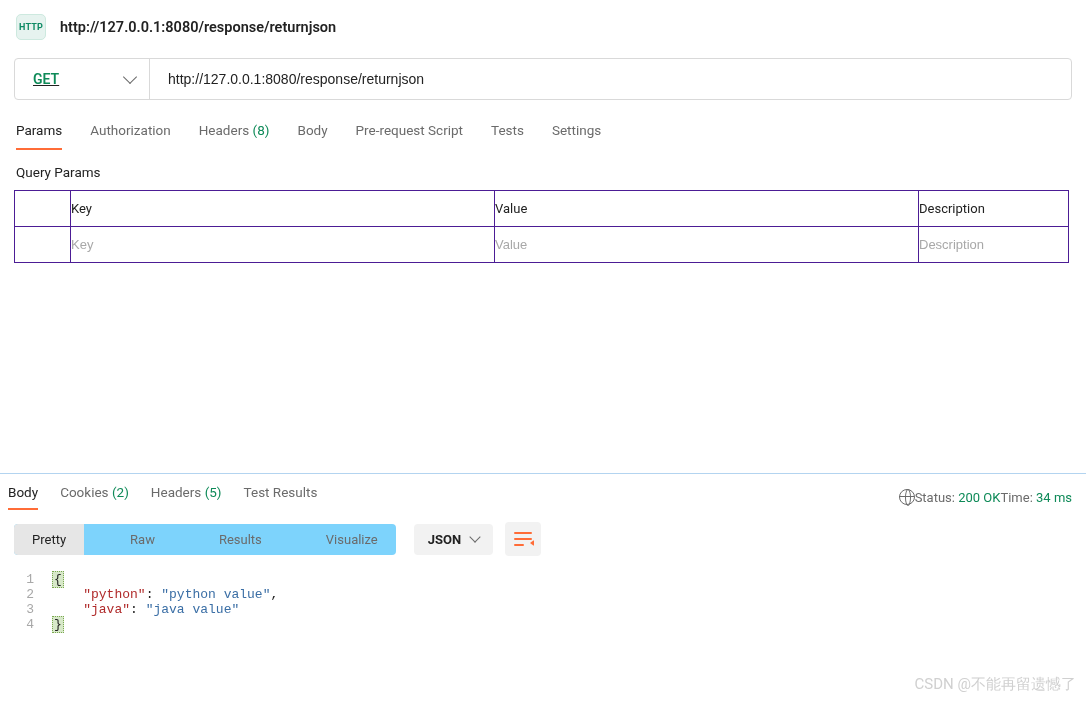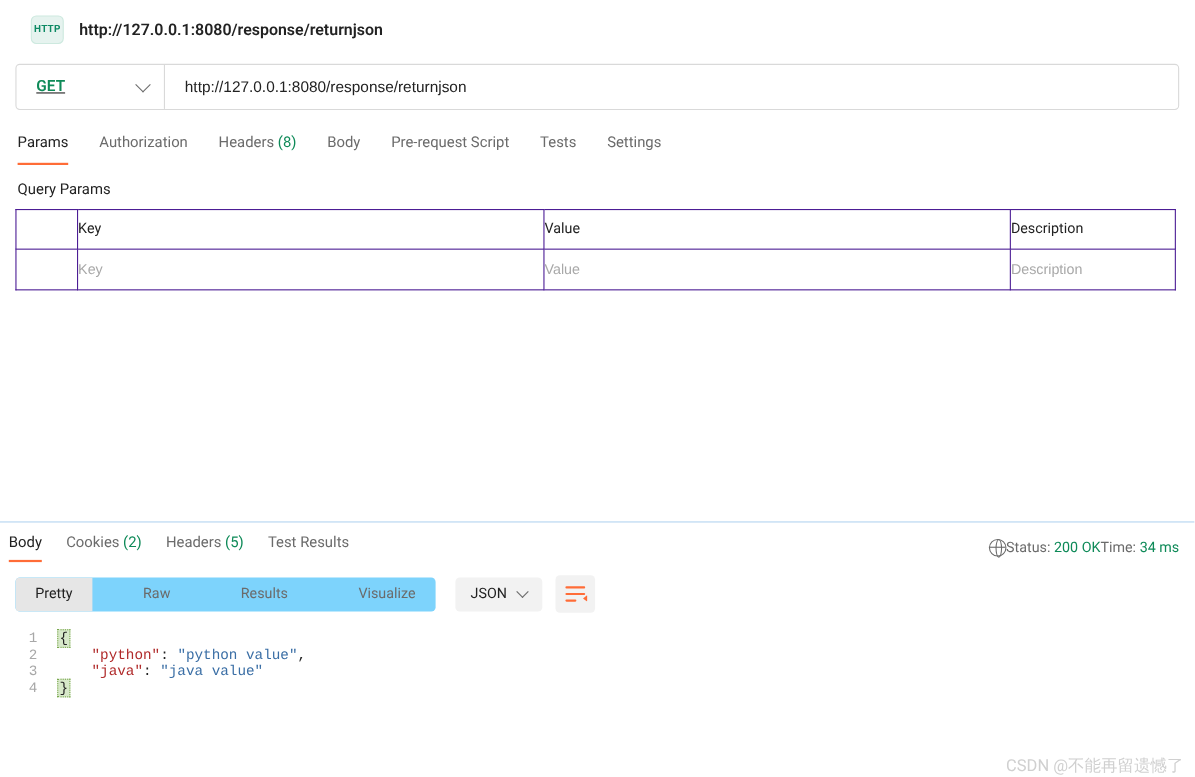--- a/index.html
+++ b/index.html
@@ -12,21 +12,21 @@
       font-size: 13px;
       color: #212121;
       background: #fff;
       width: 1086px;
       height: 706px;
       overflow: hidden;
     }
     .header {
       display: flex;
       align-items: center;
-      padding: 14px 16px 18px 28px;
+      padding: 14px 16px 18px 16px;
       gap: 14px;
     }
     .http-badge {
       width: 30px;
       height: 26px;
       border-radius: 5px;
       background: #e6f3ef;
       display: flex;
       align-items: center;
       justify-content: center;
@@ -218,20 +218,21 @@
       background: #f2f2f2;
       border-radius: 4px;
       padding: 8px 14px;
       font-size: 13px;
       color: #222;
       display: flex;
       align-items: center;
       gap: 10px;
       margin-left: 10px;
       cursor: pointer;
+      font-weight: bold;
     }
     .format-select .chevron {
       border-color: #6b6b6b;
       width: 8px;
       height: 8px;
     }
     .wrap-btn {
       background: #f2f2f2;
       border-radius: 4px;
       width: 36px;
@@ -286,21 +287,21 @@
     .line-content.first span.brace, .line-content.last span.brace {
       background: #d7e8c9;
       border: 1px dotted #7aa84f;
       padding: 0 1px;
     }
     .str-key { color: #b02a2a; }
     .str-val { color: #3a6ea5; }
     .punct { color: #222; }
     .watermark {
       position: fixed;
-      bottom: 0;
+      bottom: 12px;
       right: 10px;
       font-size: 15px;
       color: #d0d0d0;
       pointer-events: none;
       user-select: none;
       margin-left: 28px;
     }
   </style>
 </head>
 <body>

